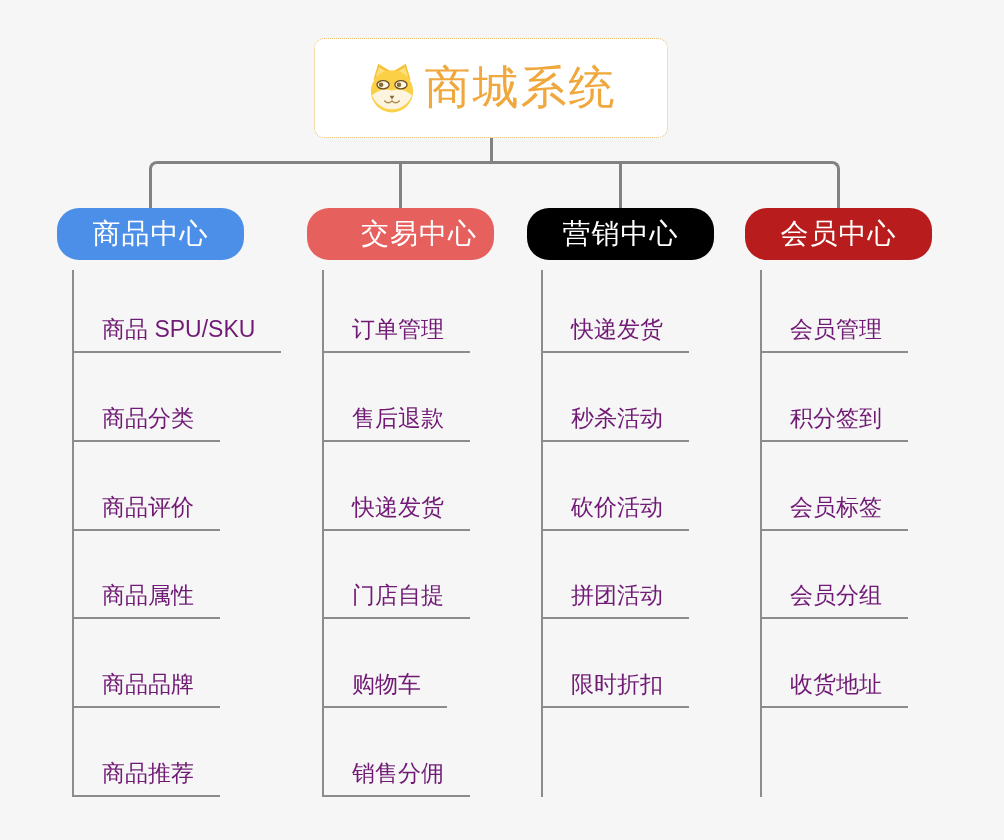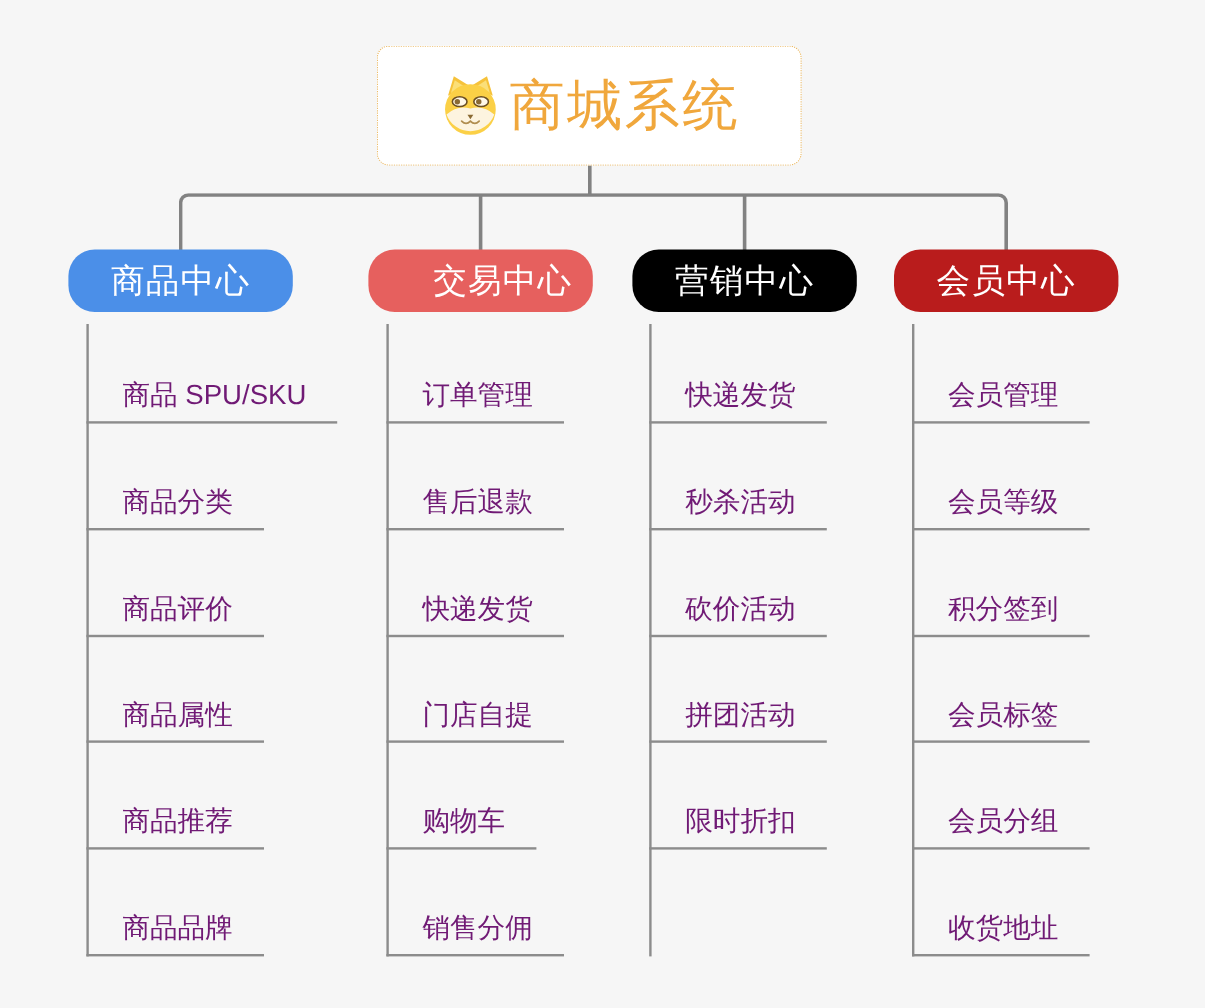--- a/index.html
+++ b/index.html
@@ -142,24 +142,24 @@
       <li>
           <span>商品分类</span>
         </li>
       <li>
           <span>商品评价</span>
         </li>
       <li>
           <span>商品属性</span>
         </li>
       <li>
+          <span>商品品牌</span>
+        </li>
+      <li>
           <span>商品推荐</span>
-        </li>
-      <li>
-          <span>商品品牌</span>
         </li>
     </ul>
   </div>
 
   <div class="g1">
     <div class="branch-node" style="background: rgb(230, 96, 94); padding-left: 37px;">
       <span>交易中心</span>
     </div>
     <div class="trunk"></div>
     <ul class="topics">
@@ -211,23 +211,20 @@
   <div class="g3">
     <div class="branch-node" style="background: #b91c1c;">
       <span>会员中心</span>
     </div>
     <div class="trunk"></div>
     <ul class="topics">
       <li>
           <span>会员管理</span>
         </li>
       <li>
-          <span>会员等级</span>
-        </li>
-      <li>
           <span>积分签到</span>
         </li>
       <li>
           <span>会员标签</span>
         </li>
       <li>
           <span>会员分组</span>
         </li>
       <li>
           <span>收货地址</span>

